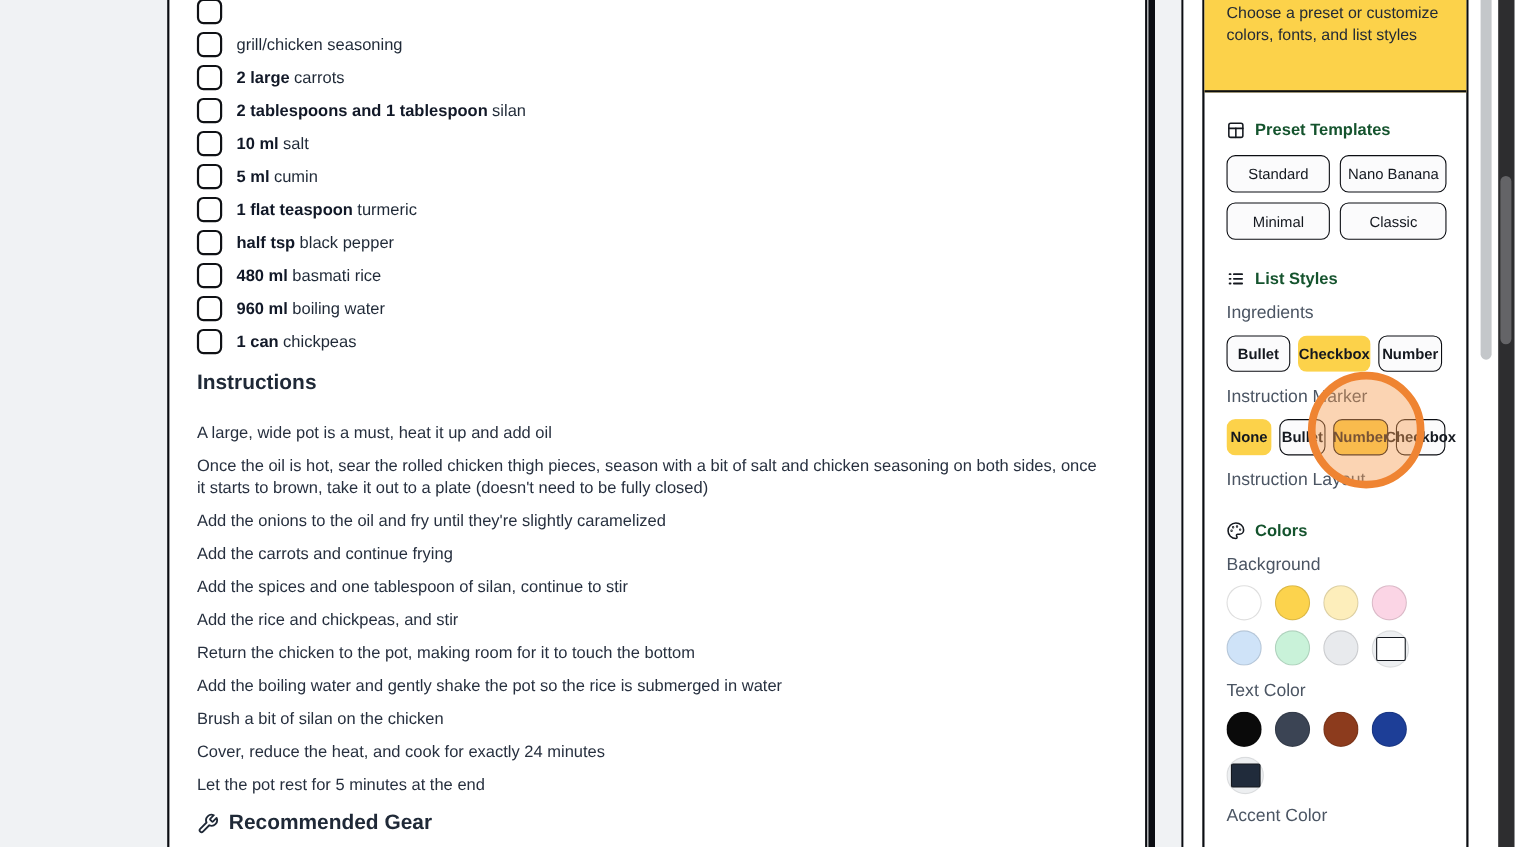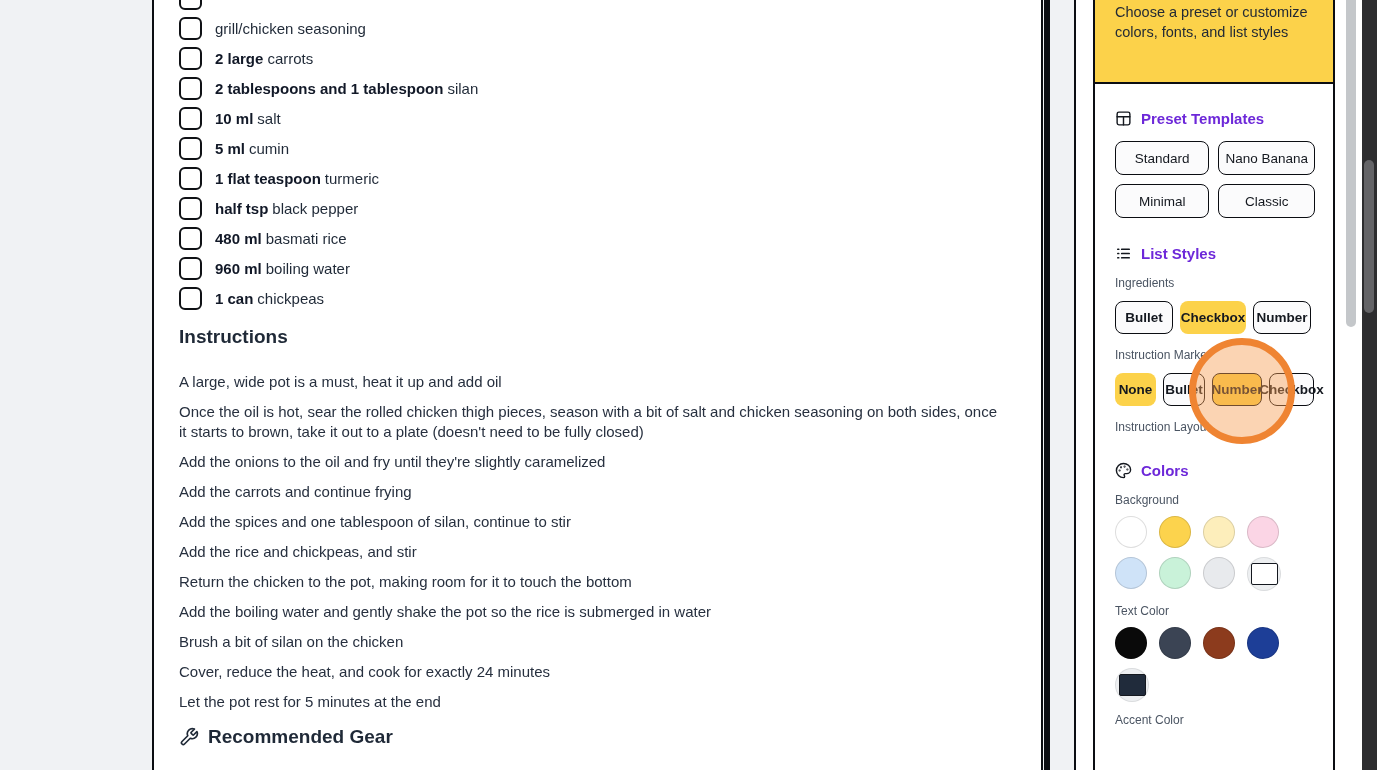--- a/index.html
+++ b/index.html
@@ -6,21 +6,21 @@
   html,body { width:1377px; height:770px; overflow:hidden; }
   body {
     font-family:"Liberation Sans","DejaVu Sans",sans-serif;
     background:#f0f2f4; color:#1f2937; position:relative;
   }
 
   
   .doc {
     position:absolute; left:152px; top:0; width:891px; height:770px;
     background:#ffffff; border-left:2px solid #0b0d12; border-right:2px solid #0b0d12;
-    padding:4px 40px 0 25px; overflow:hidden;
+    padding:16px 40px 0 25px; overflow:hidden;
   }
   .ing-list { list-style:none; margin-top:-21px; }
   .ing-item { height:30px; display:flex; align-items:center; gap:13px; }
   .checkbox {
     width:23px; height:23px; flex:0 0 23px; border:2px solid #0f1115;
     border-radius:6px; background:#fff;
   }
   .ing-text { font-size:15px; color:#1f2937; white-space:nowrap; }
   .ing-qty { font-weight:700; color:#111827; }
   .ing-qty:not(:empty){ margin-right:4px; }
@@ -41,23 +41,23 @@
   .panel {
     position:absolute; left:17px; top:0; width:242px; height:770px;
     border-left:2px solid #0b0d12; border-right:2px solid #0b0d12; background:#fff;
   }
   .banner {
     margin-top:-14px; background:#fcd24a; border-bottom:2px solid #0b0d12;
     padding:16px 20px 14px 20px; height:98px;
   }
   .banner-text { font-size:14.5px; line-height:20px; font-weight:500; color:#232a35; width:195px; }
   .panel-body { padding:26px 18px 0 20px; }
-  .sec-header { display:flex; align-items:flex-end; gap:9px; font-size:15px; font-weight:700; color:#6d28d9; }
+  .sec-header { display:flex; align-items:flex-end; gap:9px; font-size:15px; font-weight:700; color:#14532d; }
   .sec-header svg { flex:0 0 auto; }
-  .group-label { font-size:12px; color:#4b5563; margin-top:14px; }
+  .group-label { font-size:16px; color:#4b5563; margin-top:14px; }
 
   .btn {
     display:flex; align-items:center; justify-content:center;
     background:#fbfbfc; border:1.5px solid #0b0d12; border-radius:8px;
     font-family:inherit; font-size:13.5px; color:#14181f; cursor:pointer;
     height:33px; white-space:nowrap; overflow:visible; padding:16px 6px;
   }
   .btn.sel { background:#fcd24a; border-color:transparent; font-weight:600; }
   .preset-grid { display:grid; grid-template-columns:1fr 1fr; gap:9px; margin-top:14px; margin-bottom:27px; }
   .preset-grid .btn { font-weight:500; }

